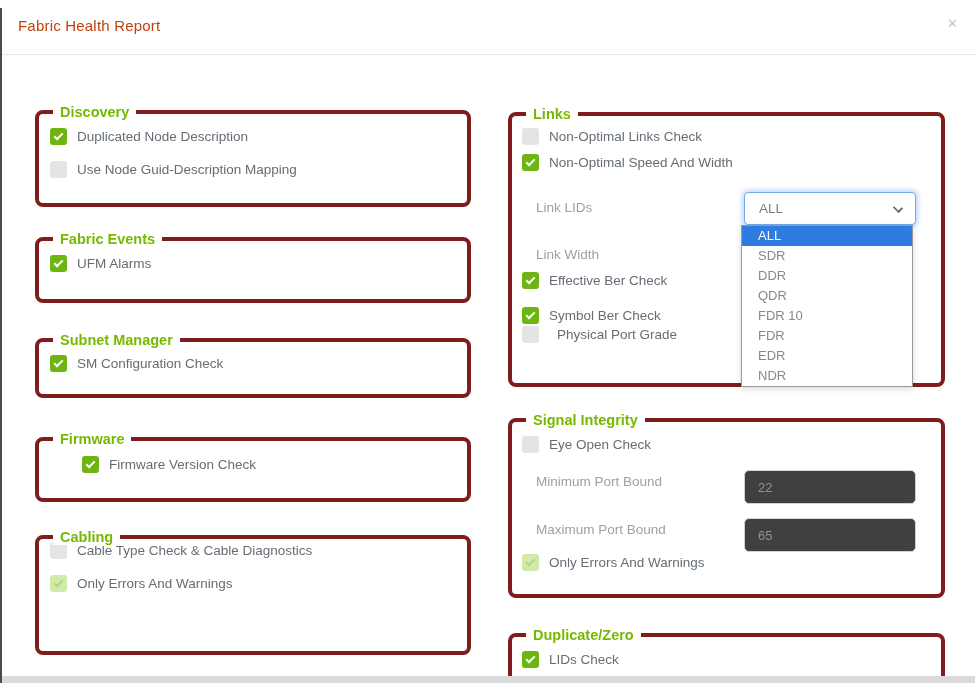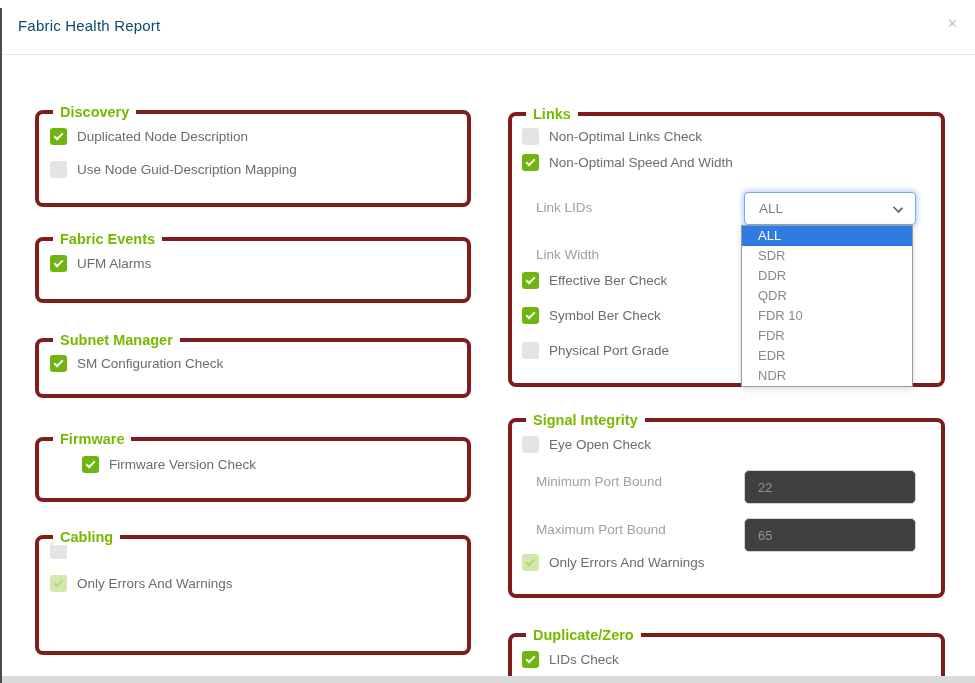--- a/index.html
+++ b/index.html
@@ -5,21 +5,21 @@
   * { margin:0; padding:0; box-sizing:border-box; }
   html,body { width:975px; height:683px; }
   body {
     position:relative; overflow:hidden; background:#fff;
     font-family:"Liberation Sans", sans-serif; color:#656d75;
   }
 
   
   .header { position:absolute; left:0; top:0; right:0; height:55px; background:#fff;
             border-bottom:1px solid #e6e6e6; z-index:3; }
-  .title  { position:absolute; left:18px; top:17px; font-size:15px; color:#0c4a6e; letter-spacing:.2px; }
+  .title  { position:absolute; left:18px; top:17px; font-size:15px; color:#c2410c; letter-spacing:.2px; }
   .close  { position:absolute; right:17px; top:16px; font-size:13px; color:#c4c4c4; cursor:pointer; }
 
   
   .edge-line   { position:absolute; left:0; top:8px; bottom:0; width:2px; background:#4b4b4b; z-index:4; }
   .bottom-band { position:absolute; left:2px; right:0; bottom:0; height:7px; background:#dadada; z-index:4; }
 
   
   .col-left  { position:absolute; left:35px;  top:110px; width:436px; }
   .col-right { position:absolute; left:508px; top:112px; width:437px; }
 
@@ -130,20 +130,21 @@
           <span class="tick"></span>
         </span>
       <span class="clabel">Firmware Version Check</span>
     </div>
   </div>
 
   <div class="box box-cabling">
     <span class="legend">Cabling</span>
     <div class="crow">
       <span class="cb unchecked"></span>
+      <span class="clabel">Cable Type Check &amp; Cable Diagnostics</span>
     </div>
     <div class="crow">
       <span class="cb disabled-checked">
           <span class="tick"></span>
         </span>
       <span class="clabel">Only Errors And Warnings</span>
     </div>
   </div>
 
 </div>
@@ -177,21 +178,21 @@
           <span class="tick"></span>
         </span>
       <span class="clabel">Effective Ber Check</span>
     </div>
     <div class="crow abs" style="top:190px;">
       <span class="cb checked">
           <span class="tick"></span>
         </span>
       <span class="clabel">Symbol Ber Check</span>
     </div>
-    <div class="crow abs" style="top:225px;">
+    <div class="crow abs" style="top:209px;gap:8px;">
       <span class="cb unchecked"></span>
       <span class="clabel">Physical Port Grade</span>
     </div>
   </div>
 
   <div class="box box-signal">
     <span class="legend">Signal Integrity</span>
 
     <div class="crow abs" style="top:13px;">
       <span class="cb unchecked"></span>

